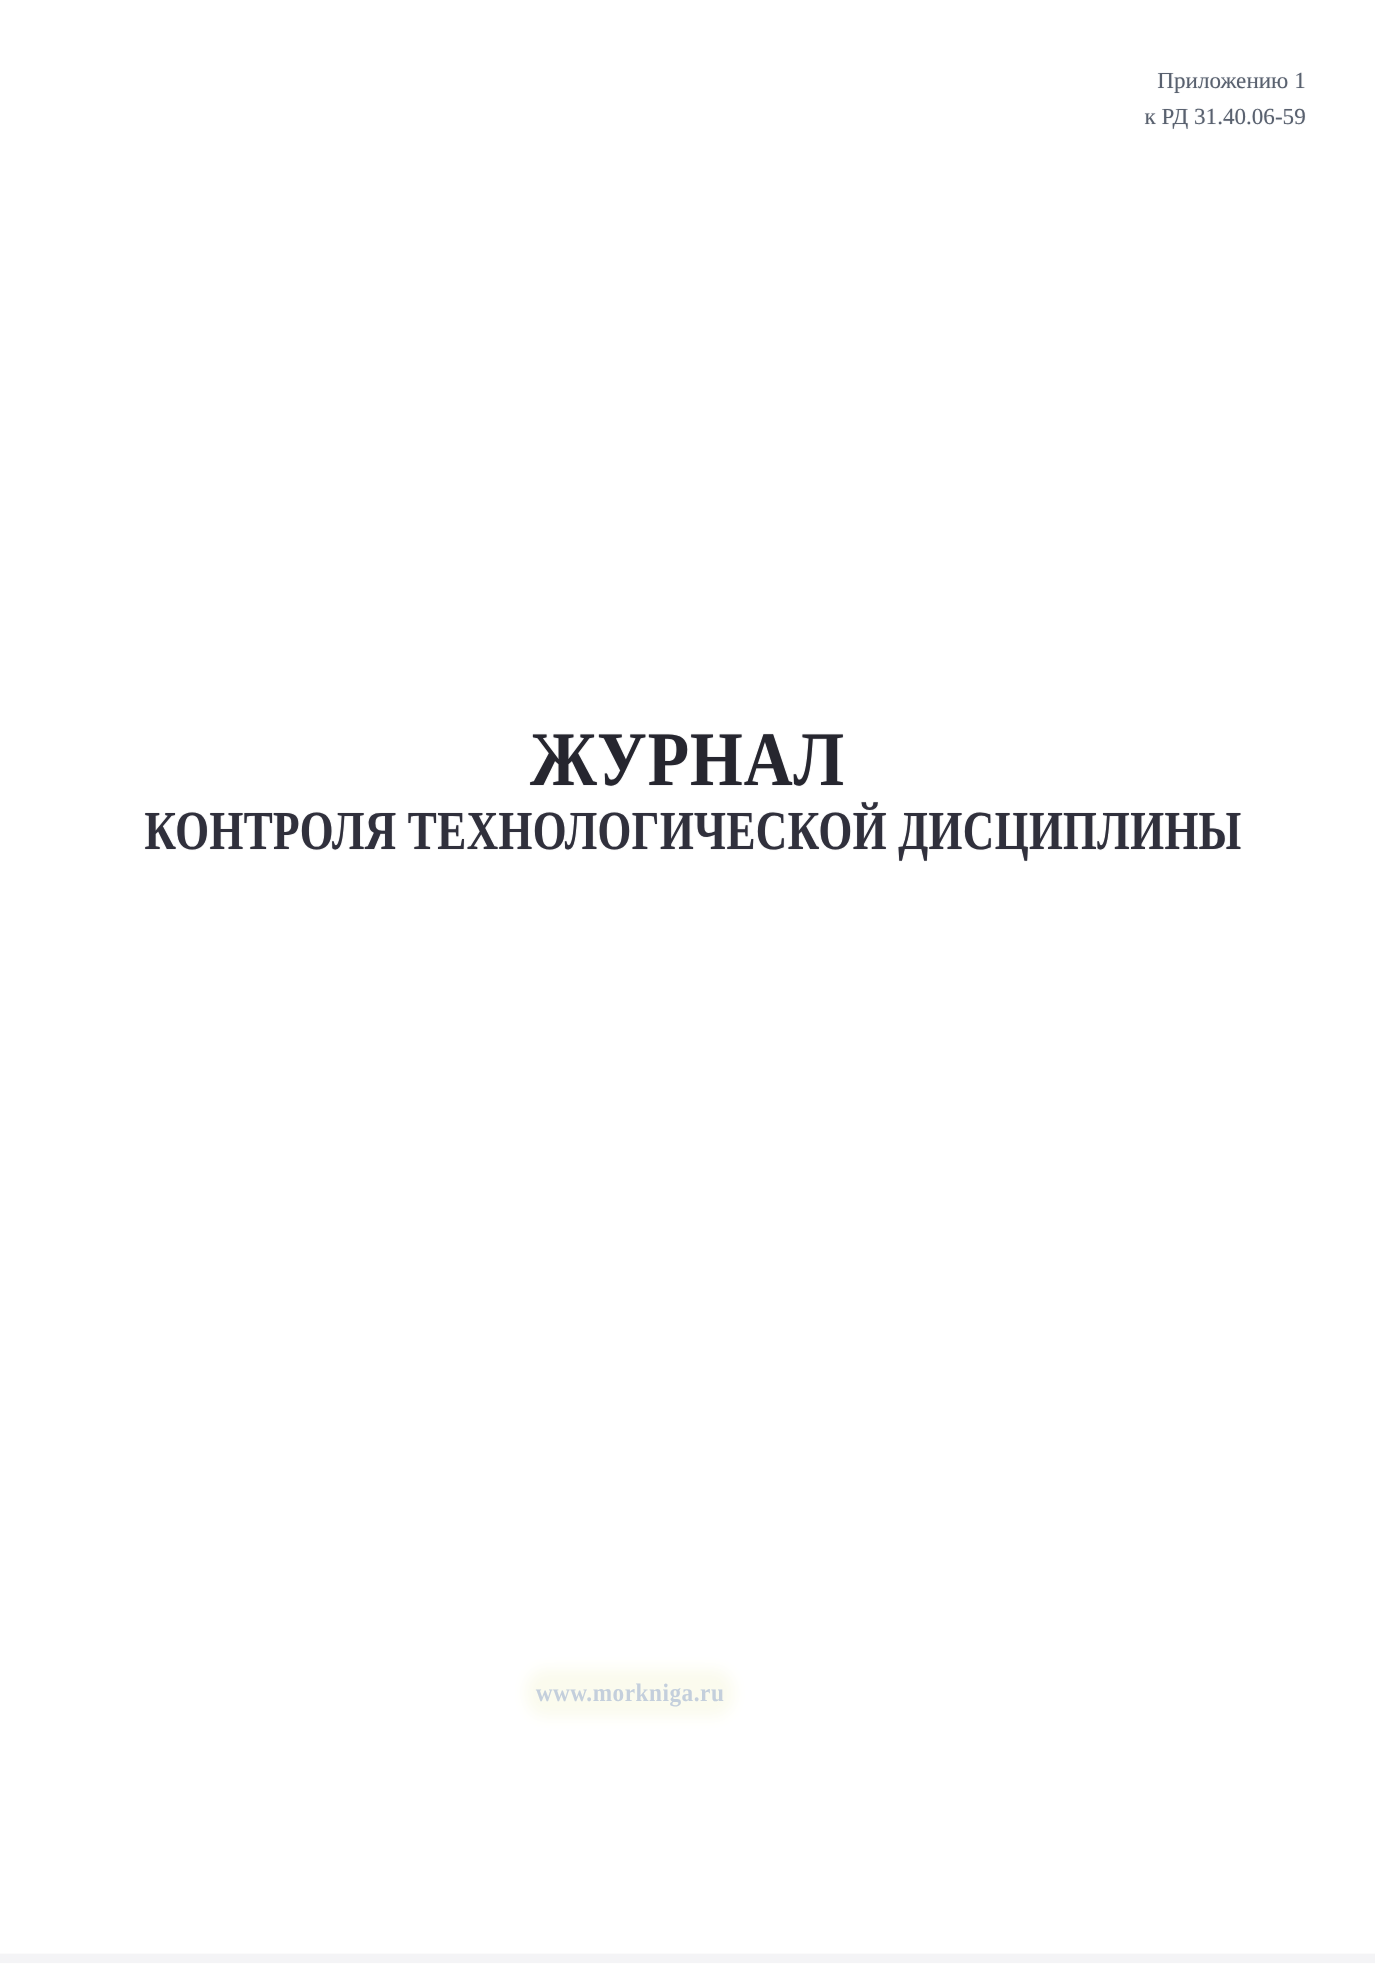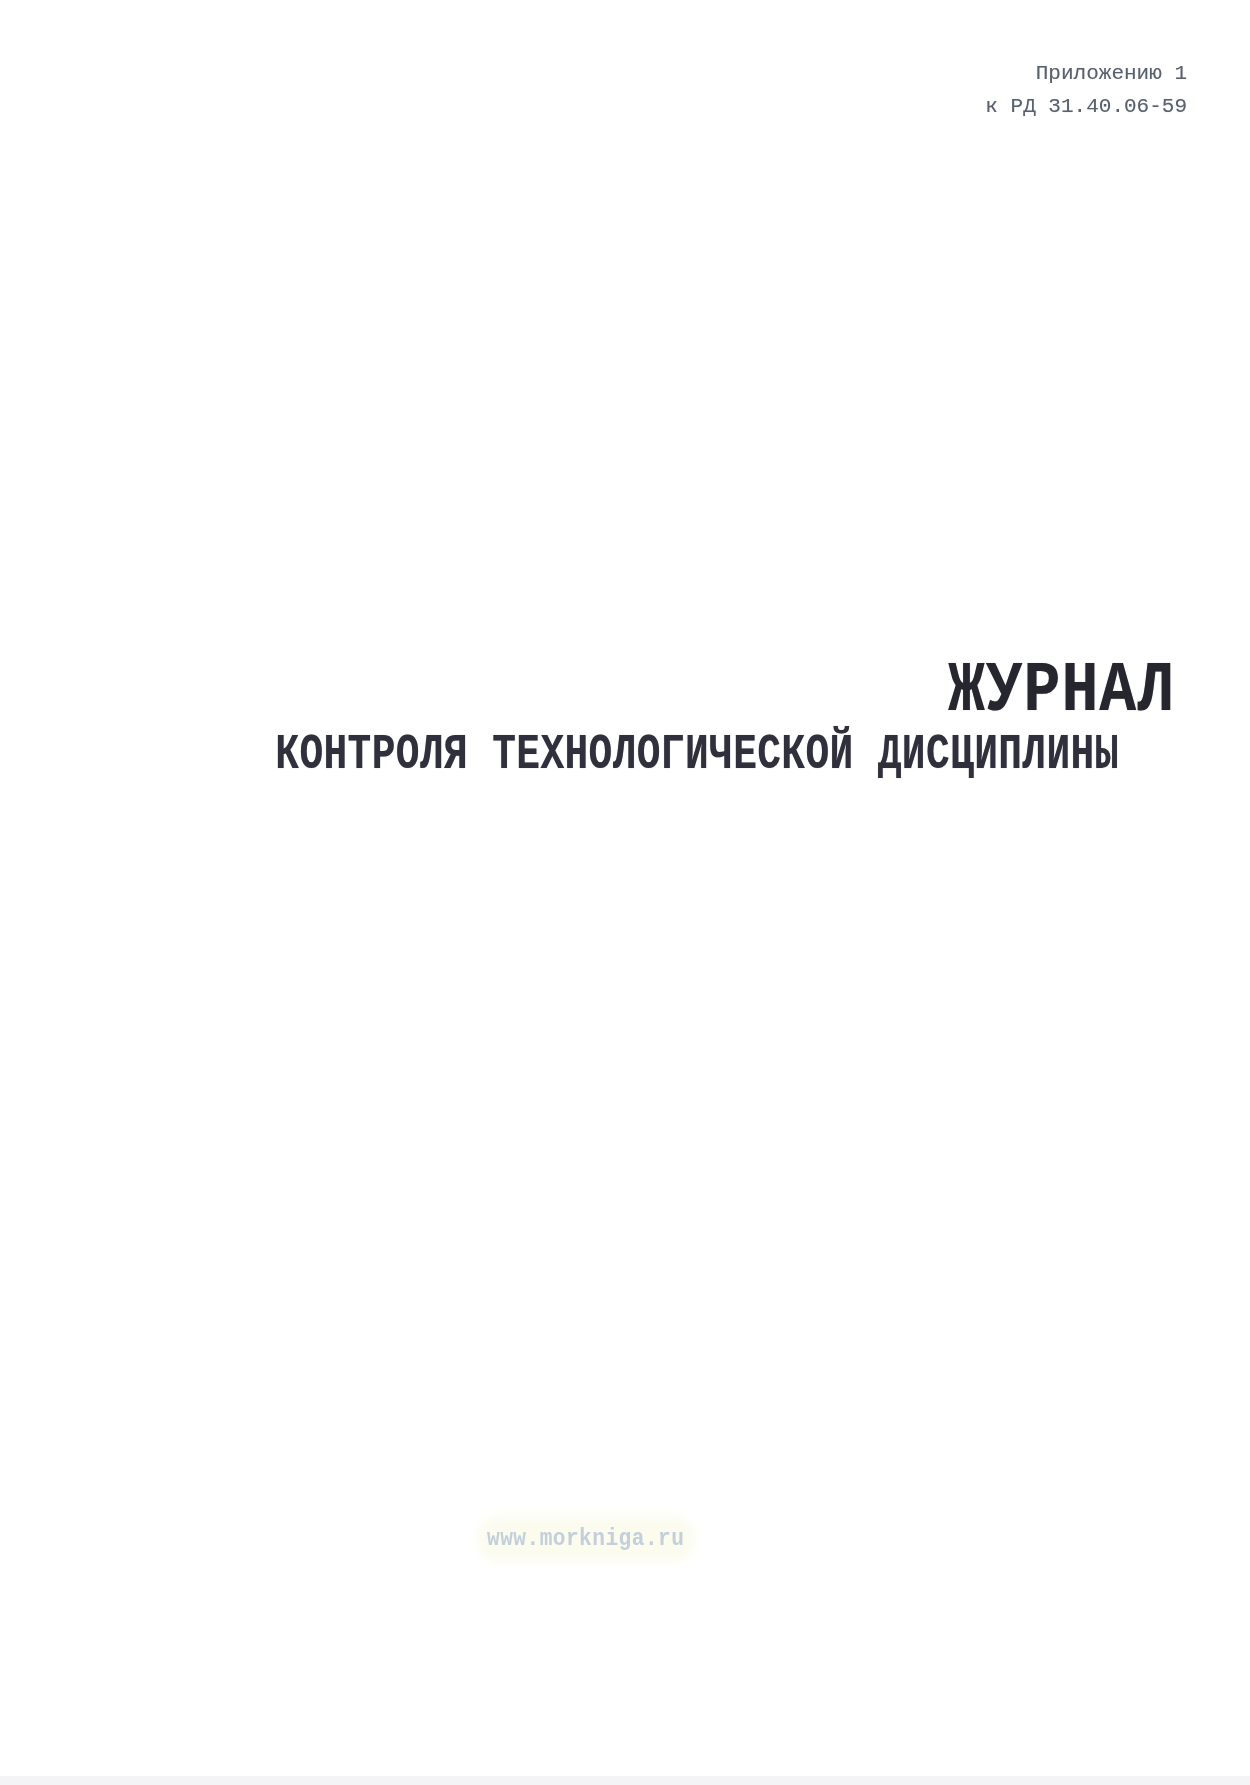--- a/index.html
+++ b/index.html
@@ -17,21 +17,21 @@
   html, body {
     background: var(--page-background);
   }
 
   .page {
     position: relative;
     width: 1250px;
     height: 1785px;
     background: var(--page-background);
     overflow: hidden;
-    font-family: Liberation Mono, monospace;
+    font-family: Liberation Serif, serif;
   }
 
   
   .appendix-note {
     position: absolute;
     top: 57px;
     right: 63px;
     text-align: right;
     font-size: 21px;
     line-height: 33px;
@@ -39,21 +39,21 @@
     color: var(--appendix-text);
     text-shadow: 0 0 1px rgba(89, 97, 111, 0.35);
   }
 
   
   .title-block {
     position: absolute;
     top: 655px;
     left: 0;
     width: 100%;
-    text-align: right;
+    text-align: center;
     color: var(--title-text);
   }
 
   .journal-title {
     font-size: 70px;
     line-height: 74px;
     font-weight: 700;
     letter-spacing: 1px;
     transform: scaleX(0.88);
     transform-origin: 50% 50%;

